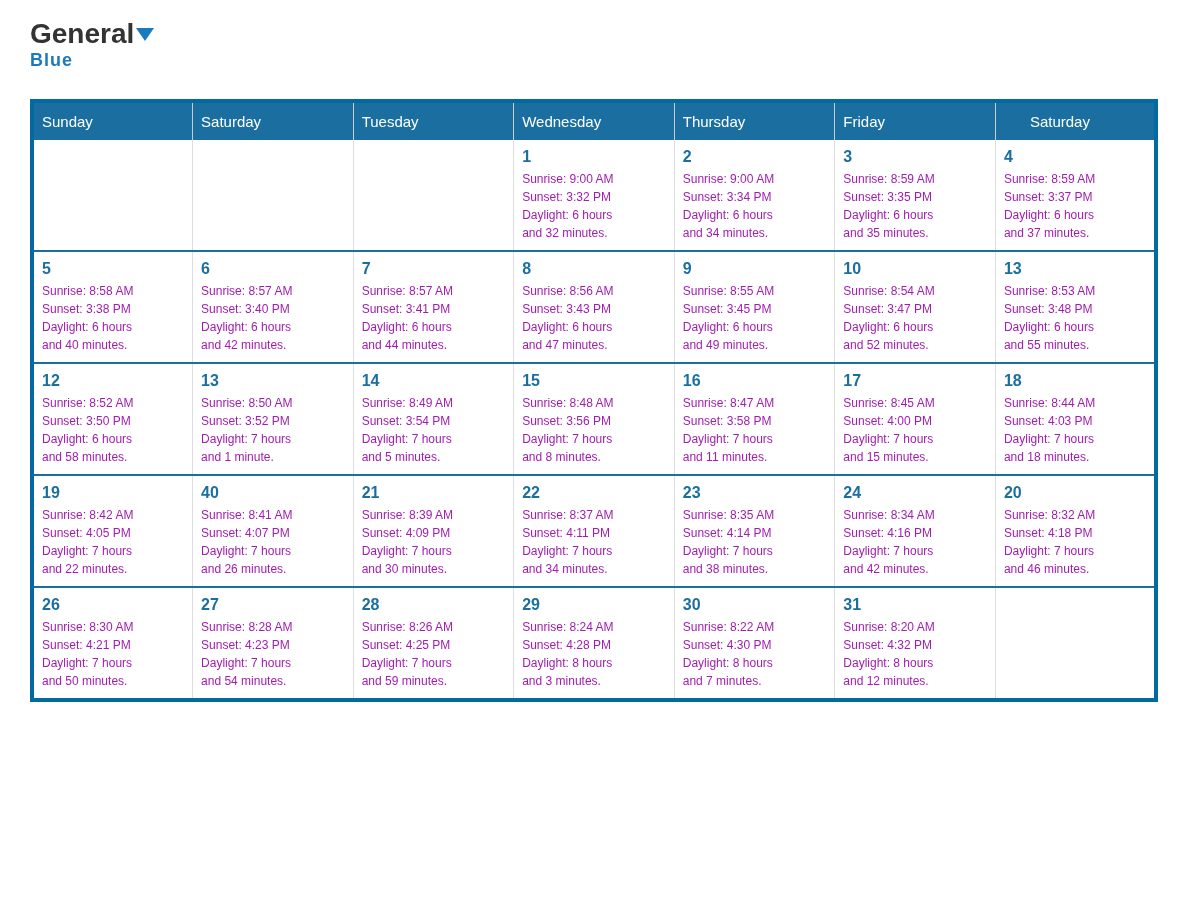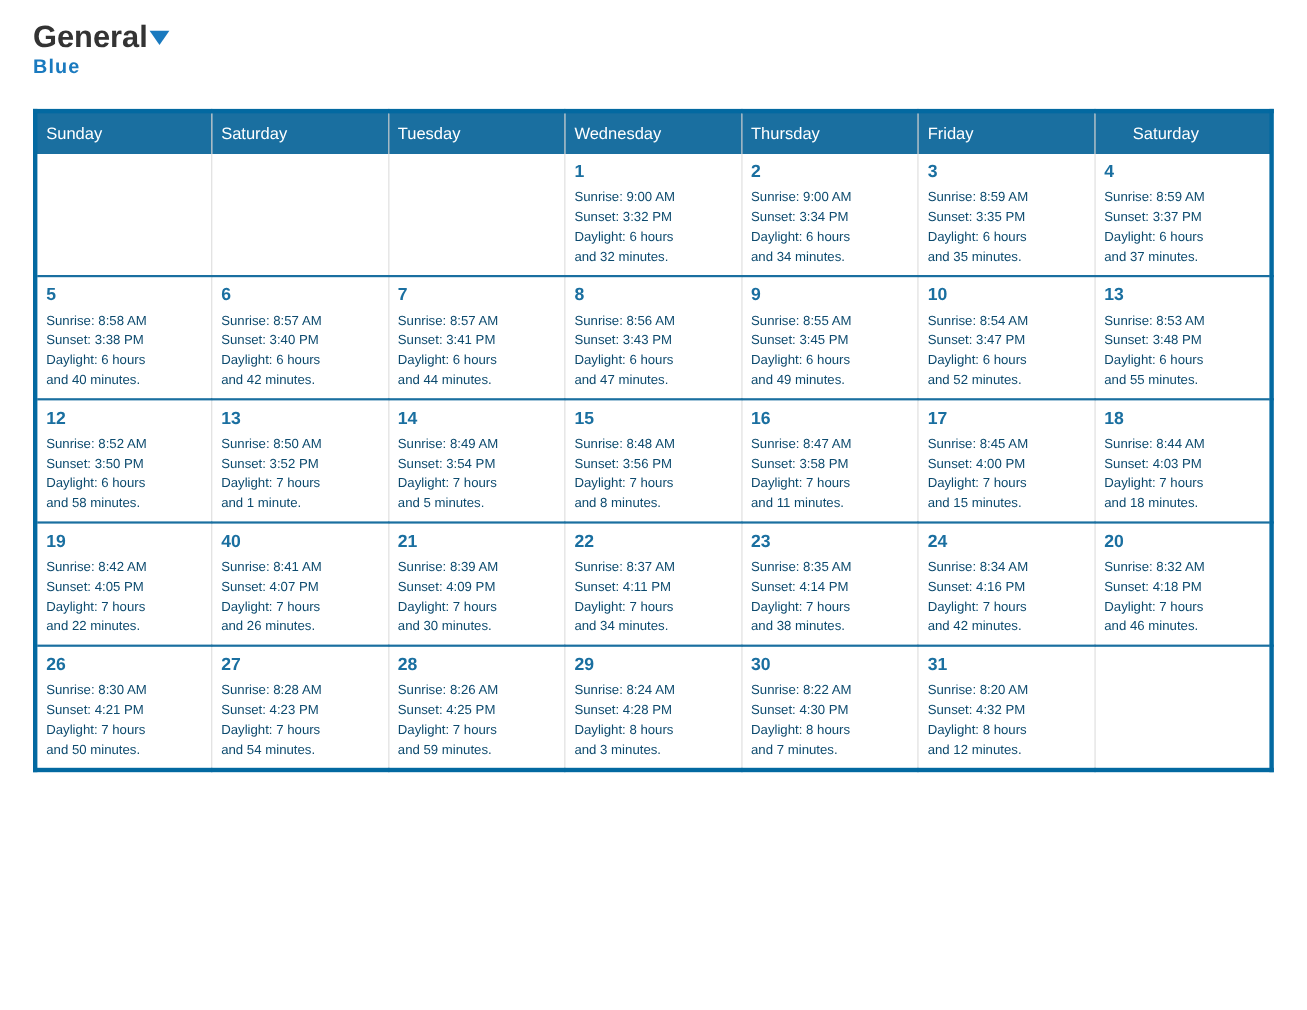--- a/index.html
+++ b/index.html
@@ -83,21 +83,21 @@
       border-right: none;
     }
     .day-number {
       font-size: 16px;
       color: #1a6fa0;
       font-weight: bold;
       margin-bottom: 4px;
     }
     .day-info {
       font-size: 12px;
-      color: #0c4a6e;
+      color: #a21caf;
       line-height: 1.5;
     }
     .empty-cell {
       background: #fff;
     }
   </style>
 </head>
 <body>
 
 <div class="header-area">

